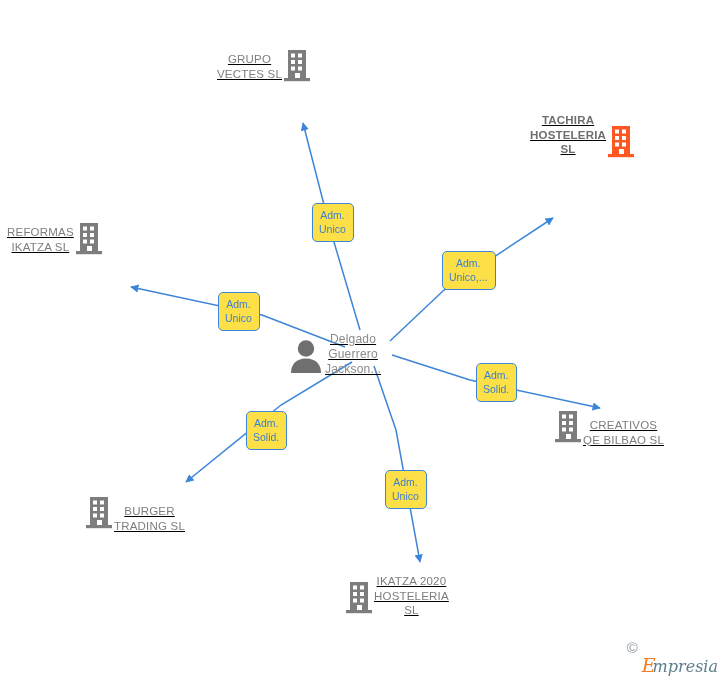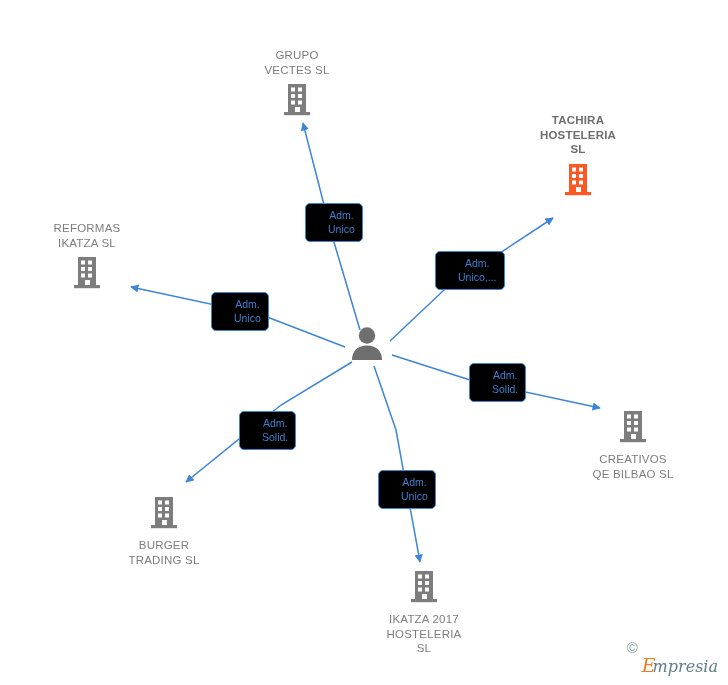--- a/index.html
+++ b/index.html
@@ -20,67 +20,70 @@
   #edge-layer {
     position: absolute;
     left: 0;
     top: 0;
     width: 728px;
     height: 685px;
   }
   .node {
     position: absolute;
     display: flex;
-    flex-direction: column;
-    align-items: center;
+    flex-direction: row;
+    align-items: flex-end;
     width: 160px;
     margin-left: -80px;
     z-index: 5;
+    text-decoration: underline;
   }
   .node-label {
     font-size: 11.5px;
     line-height: 14.5px;
     color: #7a7a7a;
     text-align: center;
     letter-spacing: 0.2px;
     white-space: pre-line;
   }
   .node-label.company {
     color: #7d7d7d;
   }
   .node-label.focal {
     color: #6e6e6e;
     font-weight: bold;
+    margin-left: 32px;
   }
   .node-label.person {
     color: #8a8a8a;
     font-size: 12px;
     line-height: 15px;
   }
   .node-icon {
     display: block;
   }
   .label-above .node-label { order: 1; margin-bottom: 5px; }
   .label-above .node-icon  { order: 2; }
   .label-below .node-icon  { order: 1; }
   .label-below .node-label { order: 2; margin-top: 5px; }
 
   .edge-label {
     position: absolute;
-    background: #000000;
+    background: #fde047;
     border: 1.4px solid #3d85d8;
     border-radius: 5px;
     color: #3d7fd0;
     font-size: 10.5px;
     line-height: 14px;
-    padding: 4px 7px 5px 22px;
+    padding: 4px 7px 5px 6px;
     text-align: center;
     white-space: pre-line;
     z-index: 8;
     box-sizing: border-box;
+    margin-left: 7px;
   }
   #watermark {
     position: absolute;
     right: 10px;
     bottom: 10px;
     display: flex;
     align-items: center;
     gap: 4px;
     z-index: 10;
   }
@@ -142,20 +145,23 @@
     </g>
   </svg>
 
   <div class="node label-below" style="left:367px; top:327px;">
     <span class="node-icon">
       <svg width="38" height="33" viewBox="0 0 38 33">
         <circle cx="19" cy="8.5" r="8.2" fill="#6f6f6f"></circle>
         <path d="M19 18.5 C 8.5 18.5 4 25 4 33 L 34 33 C 34 25 29.5 18.5 19 18.5 Z" fill="#6f6f6f"></path>
       </svg>
     </span>
+    <span class="node-label person">Delgado
+Guerrero
+Jackson...</span>
   </div>
 
   <div class="node label-above" style="left:297px; top:48px;">
     <span class="node-label company">GRUPO
 VECTES  SL</span>
     <span class="node-icon">
       <svg width="30" height="34" viewBox="0 0 30 34">
         <rect x="6" y="2" width="18" height="28" fill="#7d7d7d"></rect>
         <rect x="2" y="30" width="26" height="3.2" fill="#7d7d7d"></rect>
         <rect x="9" y="5.5" width="4" height="4" fill="#ffffff"></rect>
@@ -249,21 +255,21 @@
         <rect x="2" y="30" width="26" height="3.2" fill="#7d7d7d"></rect>
         <rect x="9" y="5.5" width="4" height="4" fill="#ffffff"></rect>
         <rect x="16" y="5.5" width="4" height="4" fill="#ffffff"></rect>
         <rect x="9" y="12" width="4" height="4" fill="#ffffff"></rect>
         <rect x="16" y="12" width="4" height="4" fill="#ffffff"></rect>
         <rect x="9" y="18.5" width="4" height="4" fill="#ffffff"></rect>
         <rect x="16" y="18.5" width="4" height="4" fill="#ffffff"></rect>
         <rect x="13" y="25" width="5" height="5" fill="#ffffff"></rect>
       </svg>
     </span>
-    <span class="node-label company">IKATZA 2017
+    <span class="node-label company">IKATZA 2020
 HOSTELERIA
 SL</span>
   </div>
 
   <div class="edge-label" style="left:305px; top:203px;">Adm.
 Unico</div>
 
   <div class="edge-label" style="left:435px; top:251px;">Adm.
 Unico,...</div>
 

